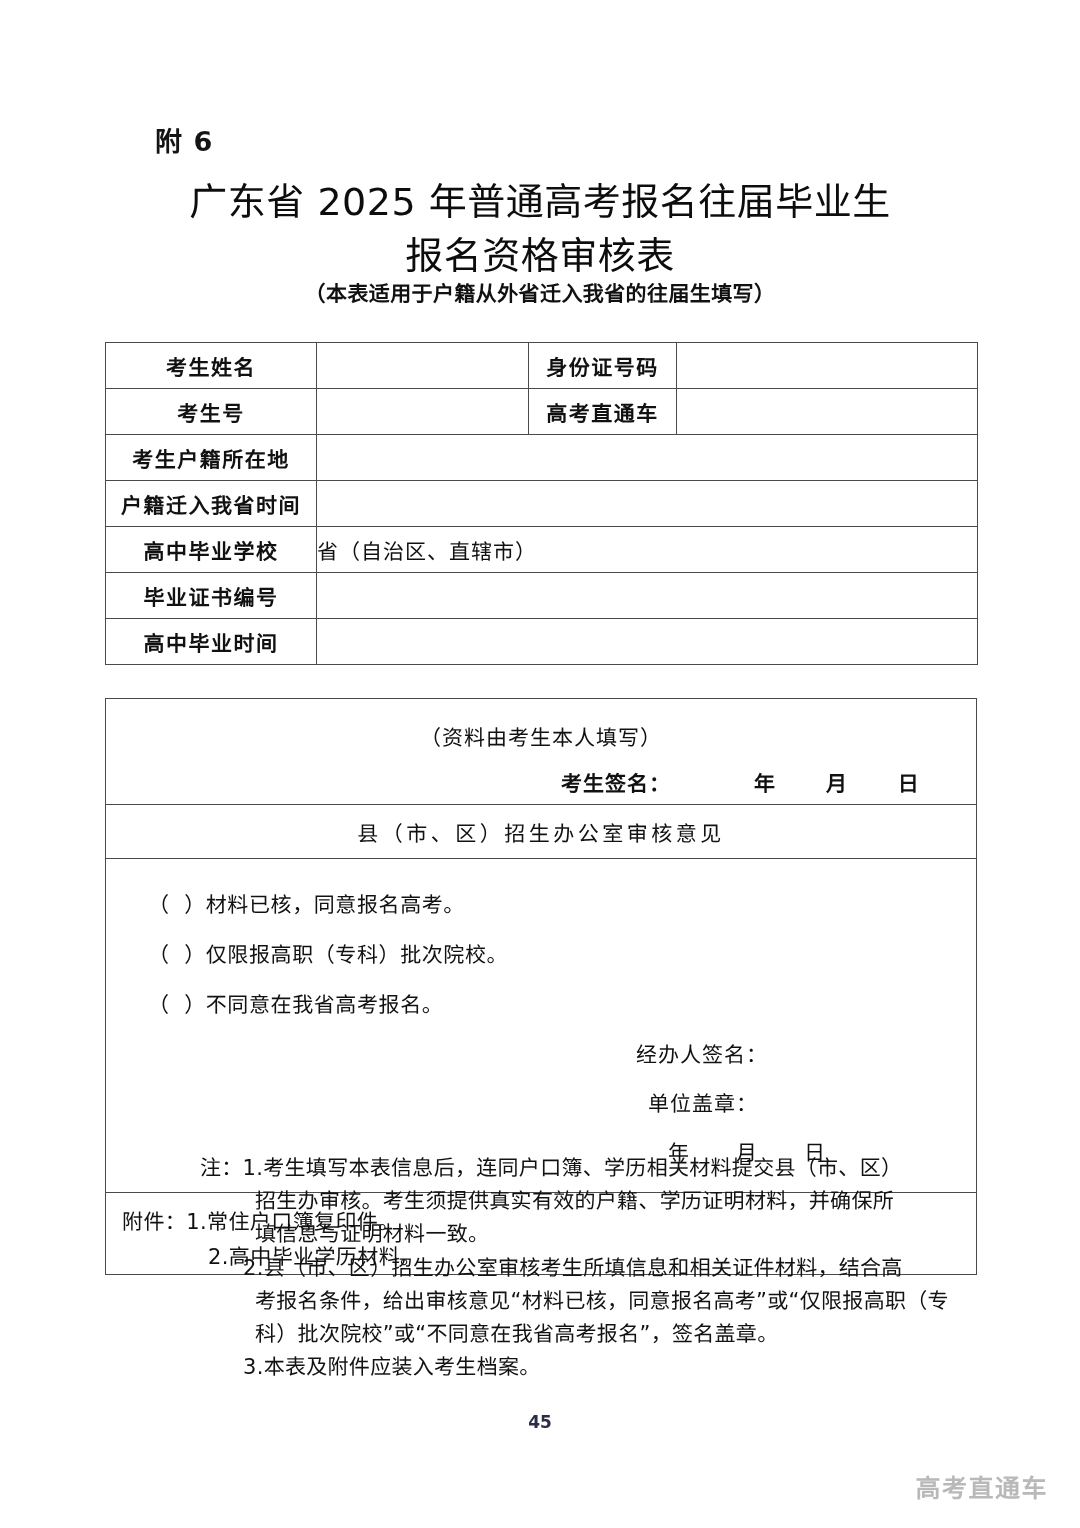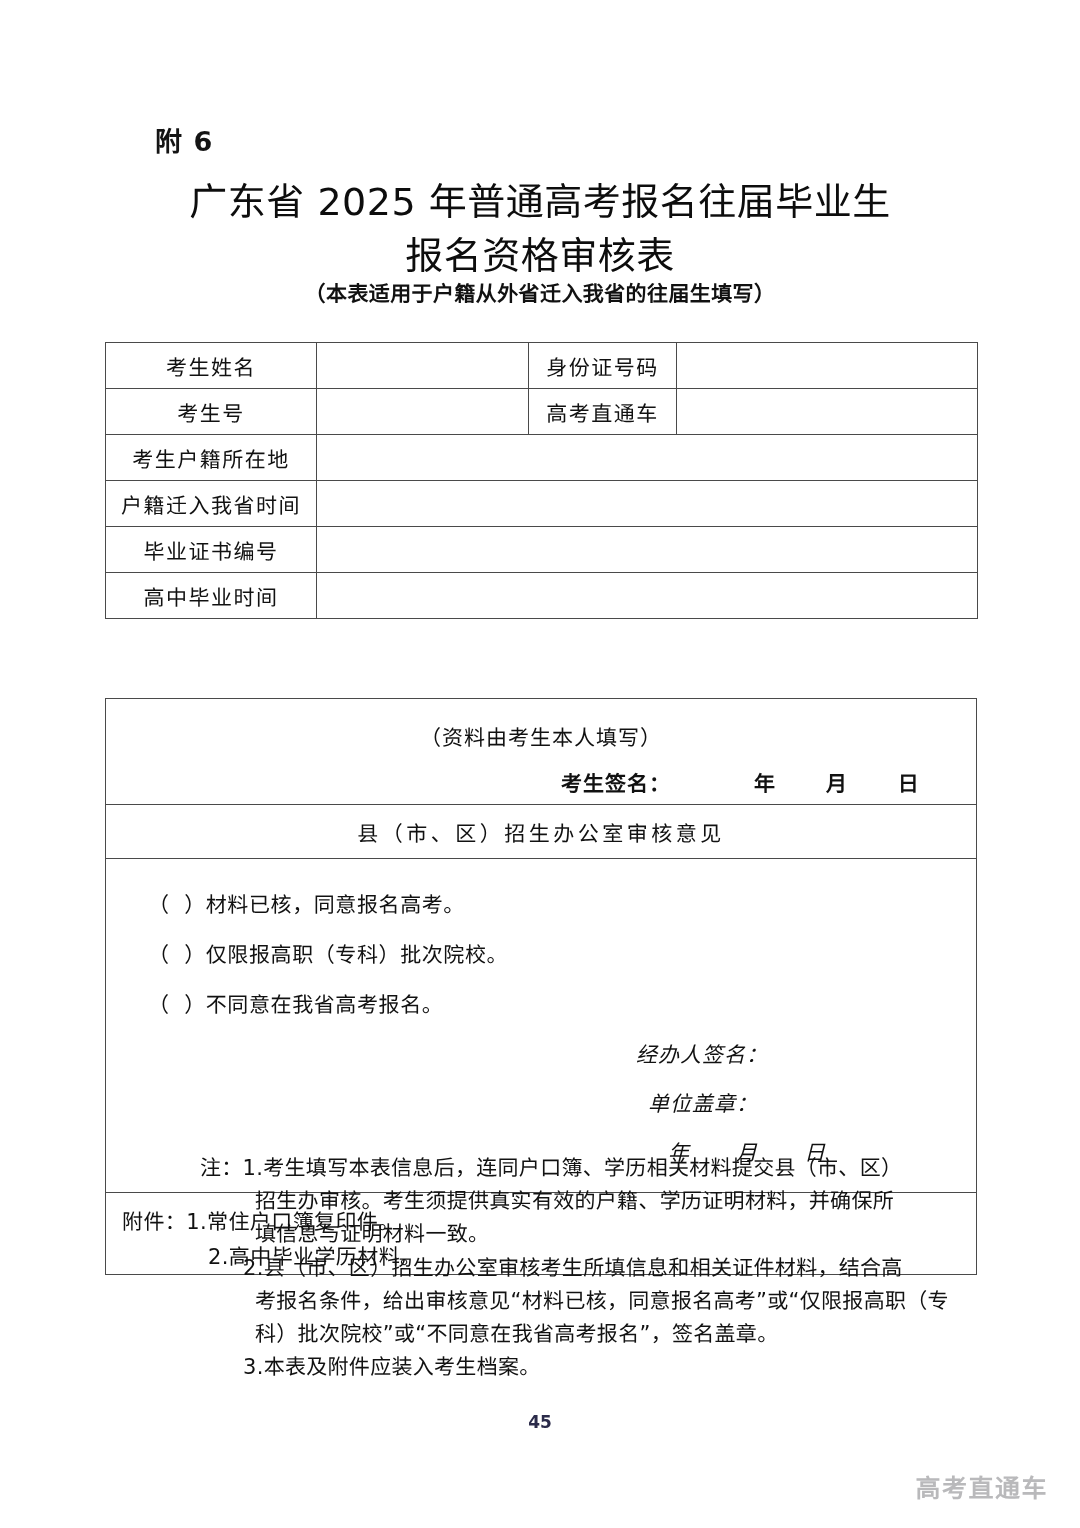--- a/index.html
+++ b/index.html
@@ -76,21 +76,21 @@
     font-size: 21px;
     color: #111;
   }
 
   
   #table-basic { top: 342px; }
   #table-basic td { height: 46px; }
   .lbl {
     text-align: center;
     letter-spacing: 1.5px;
-    font-weight: 400;
+    font-weight: 700;
     padding: 0 6px;
   }
   .val { background: #fff; }
   .val-province {
     padding-left: 102px;
     letter-spacing: 1px;
   }
 
   
   #table-review { top: 698px; }
@@ -131,21 +131,20 @@
     padding-left: 42px;
     line-height: 1;
     margin-bottom: 29px;
     white-space: pre;
   }
   .signoff {
     margin-top: 14px;
     font-size: 21px;
     letter-spacing: 1px;
     line-height: 1;
-    font-style: italic;
   }
   .signoff > div { margin-bottom: 28px; white-space: pre; }
   .so-1 { padding-left: 530px; }
   .so-2 { padding-left: 542px; }
   .so-3 { padding-left: 562px; }
 
   .cell-attach { height: 82px; }
   .attach-inner {
     padding: 12px 0 0 16px;
     font-size: 21px;
@@ -228,20 +227,24 @@
         <td class="lbl">高考直通车</td>
         <td class="val"></td>
       </tr>
       <tr>
         <td class="lbl">考生户籍所在地</td>
         <td class="val" colspan="3"></td>
       </tr>
       <tr>
         <td class="lbl">户籍迁入我省时间</td>
         <td class="val" colspan="3"></td>
+      </tr>
+      <tr>
+        <td class="lbl">高中毕业学校</td>
+        <td class="val val-province" colspan="3">省（自治区、直辖市）</td>
       </tr>
       <tr>
         <td class="lbl">毕业证书编号</td>
         <td class="val" colspan="3"></td>
       </tr>
       <tr>
         <td class="lbl">高中毕业时间</td>
         <td class="val" colspan="3"></td>
       </tr>
     </tbody>

